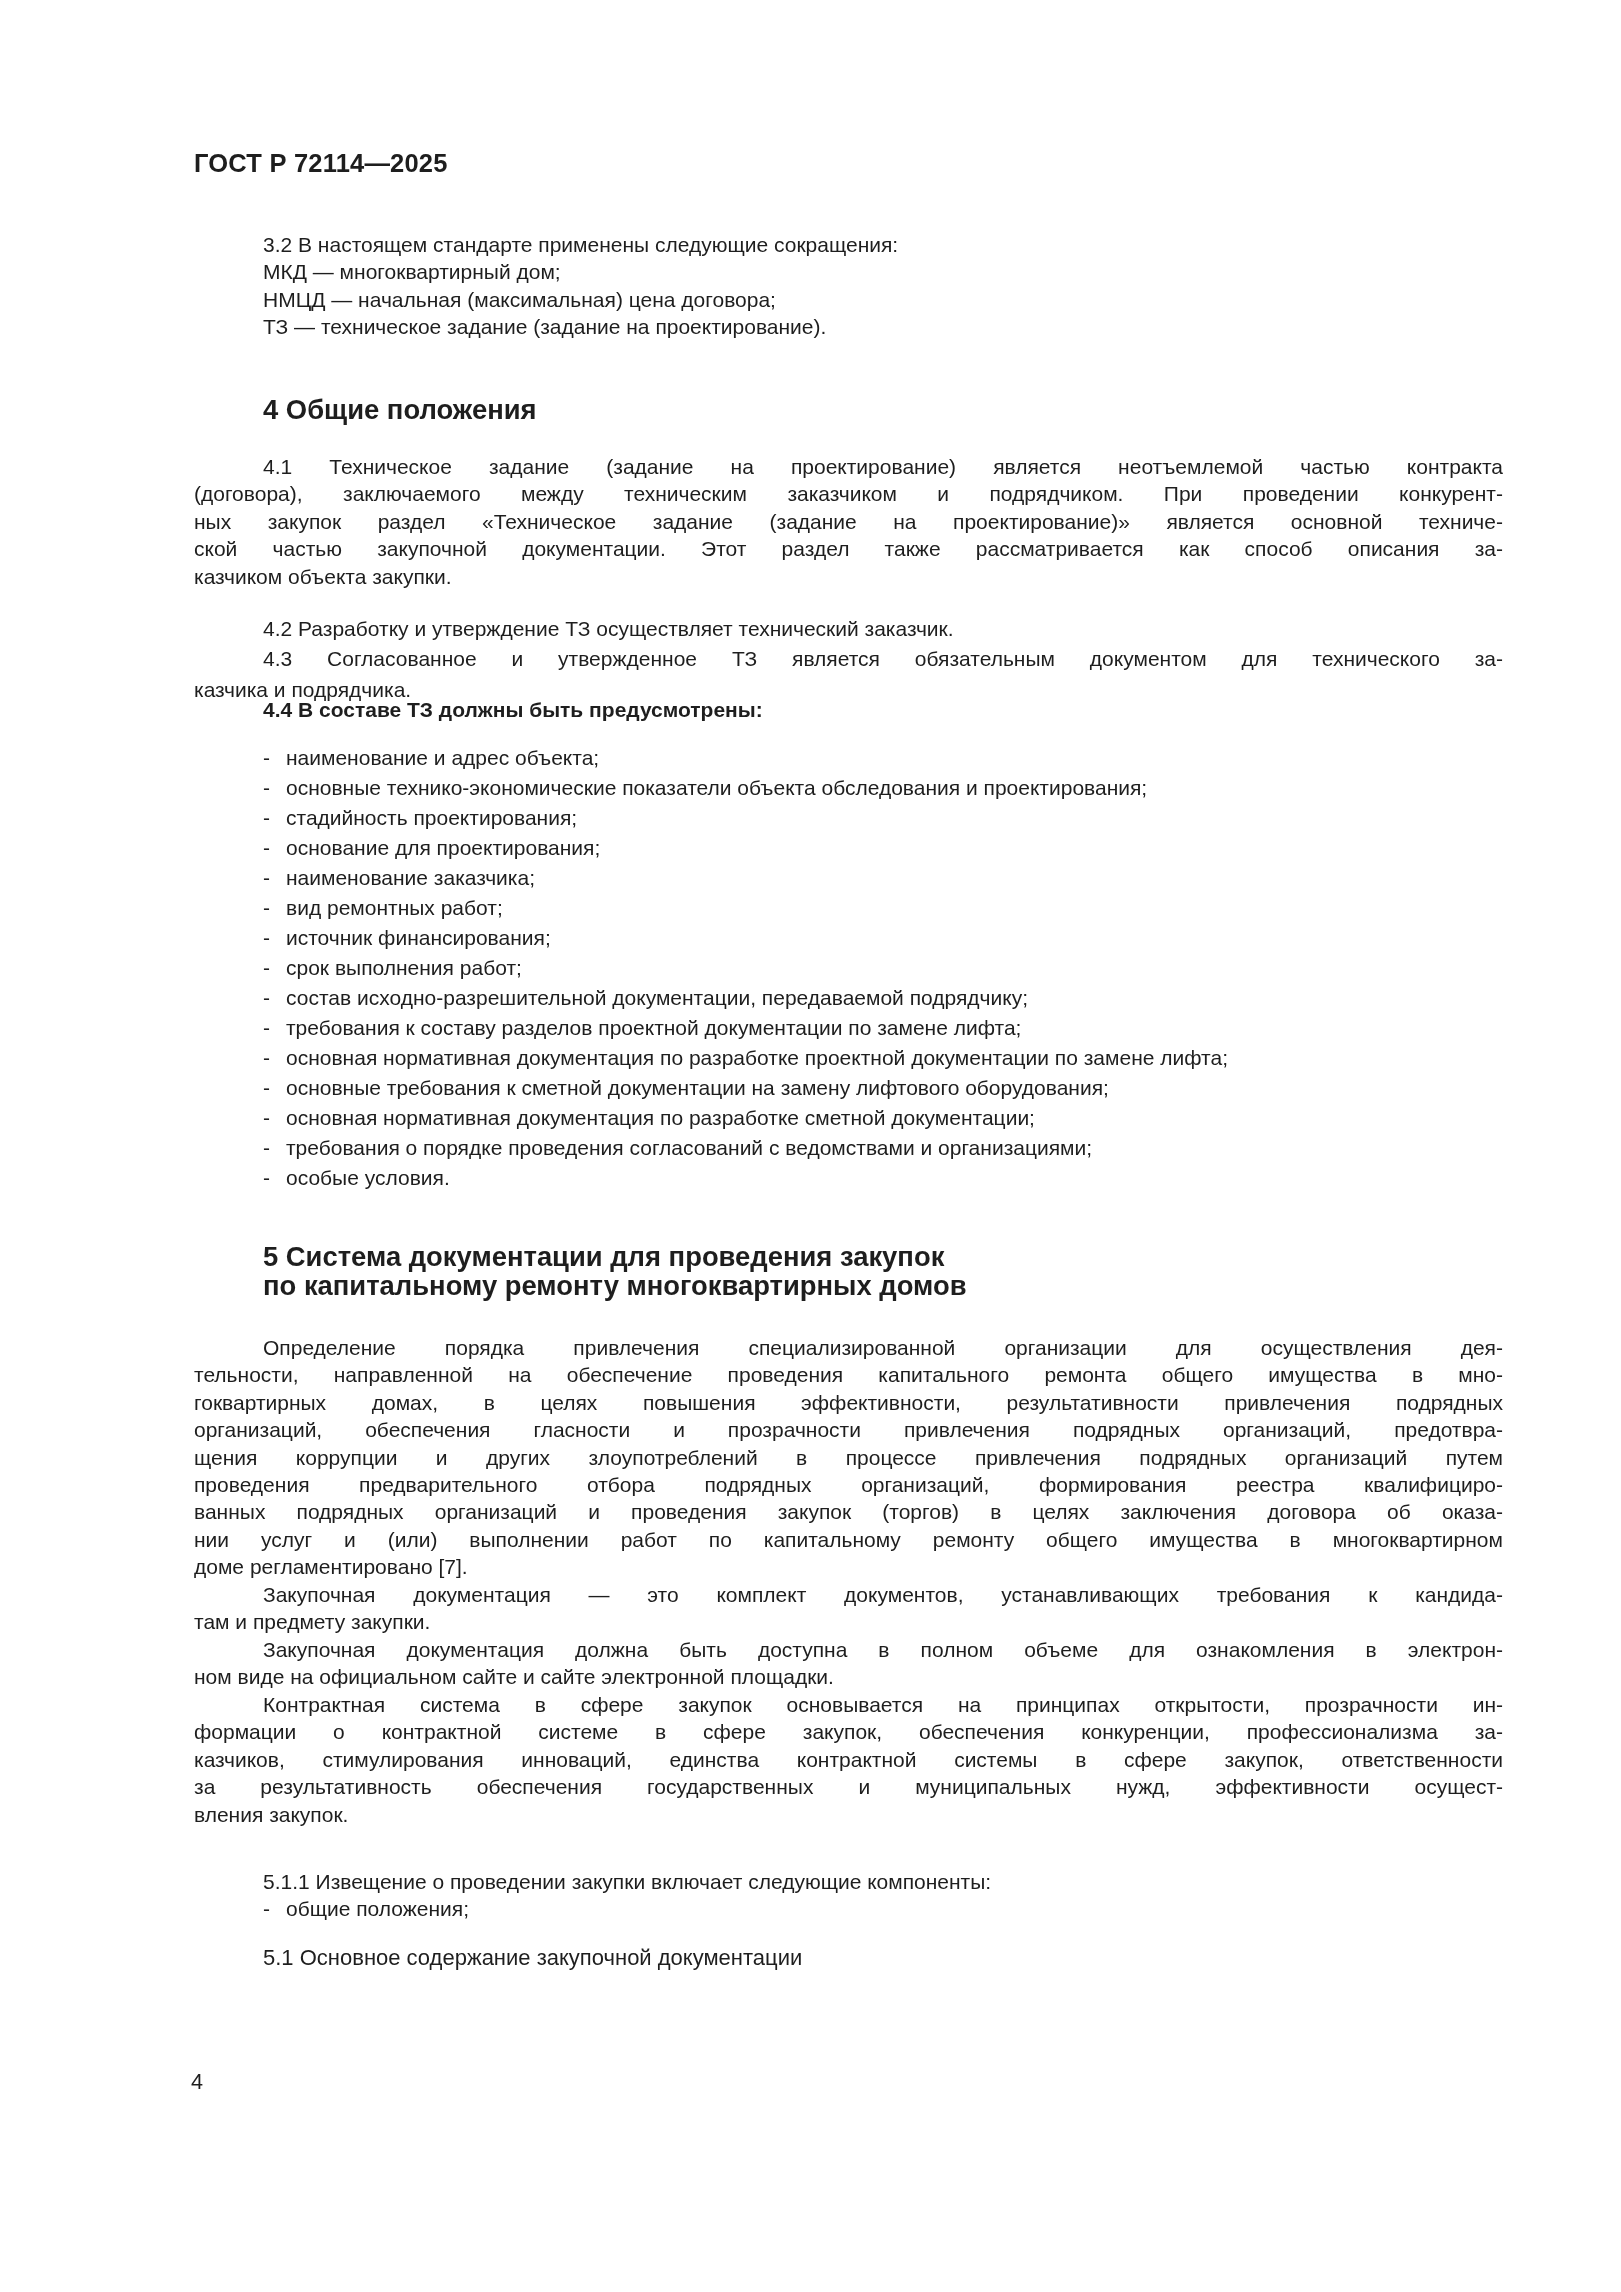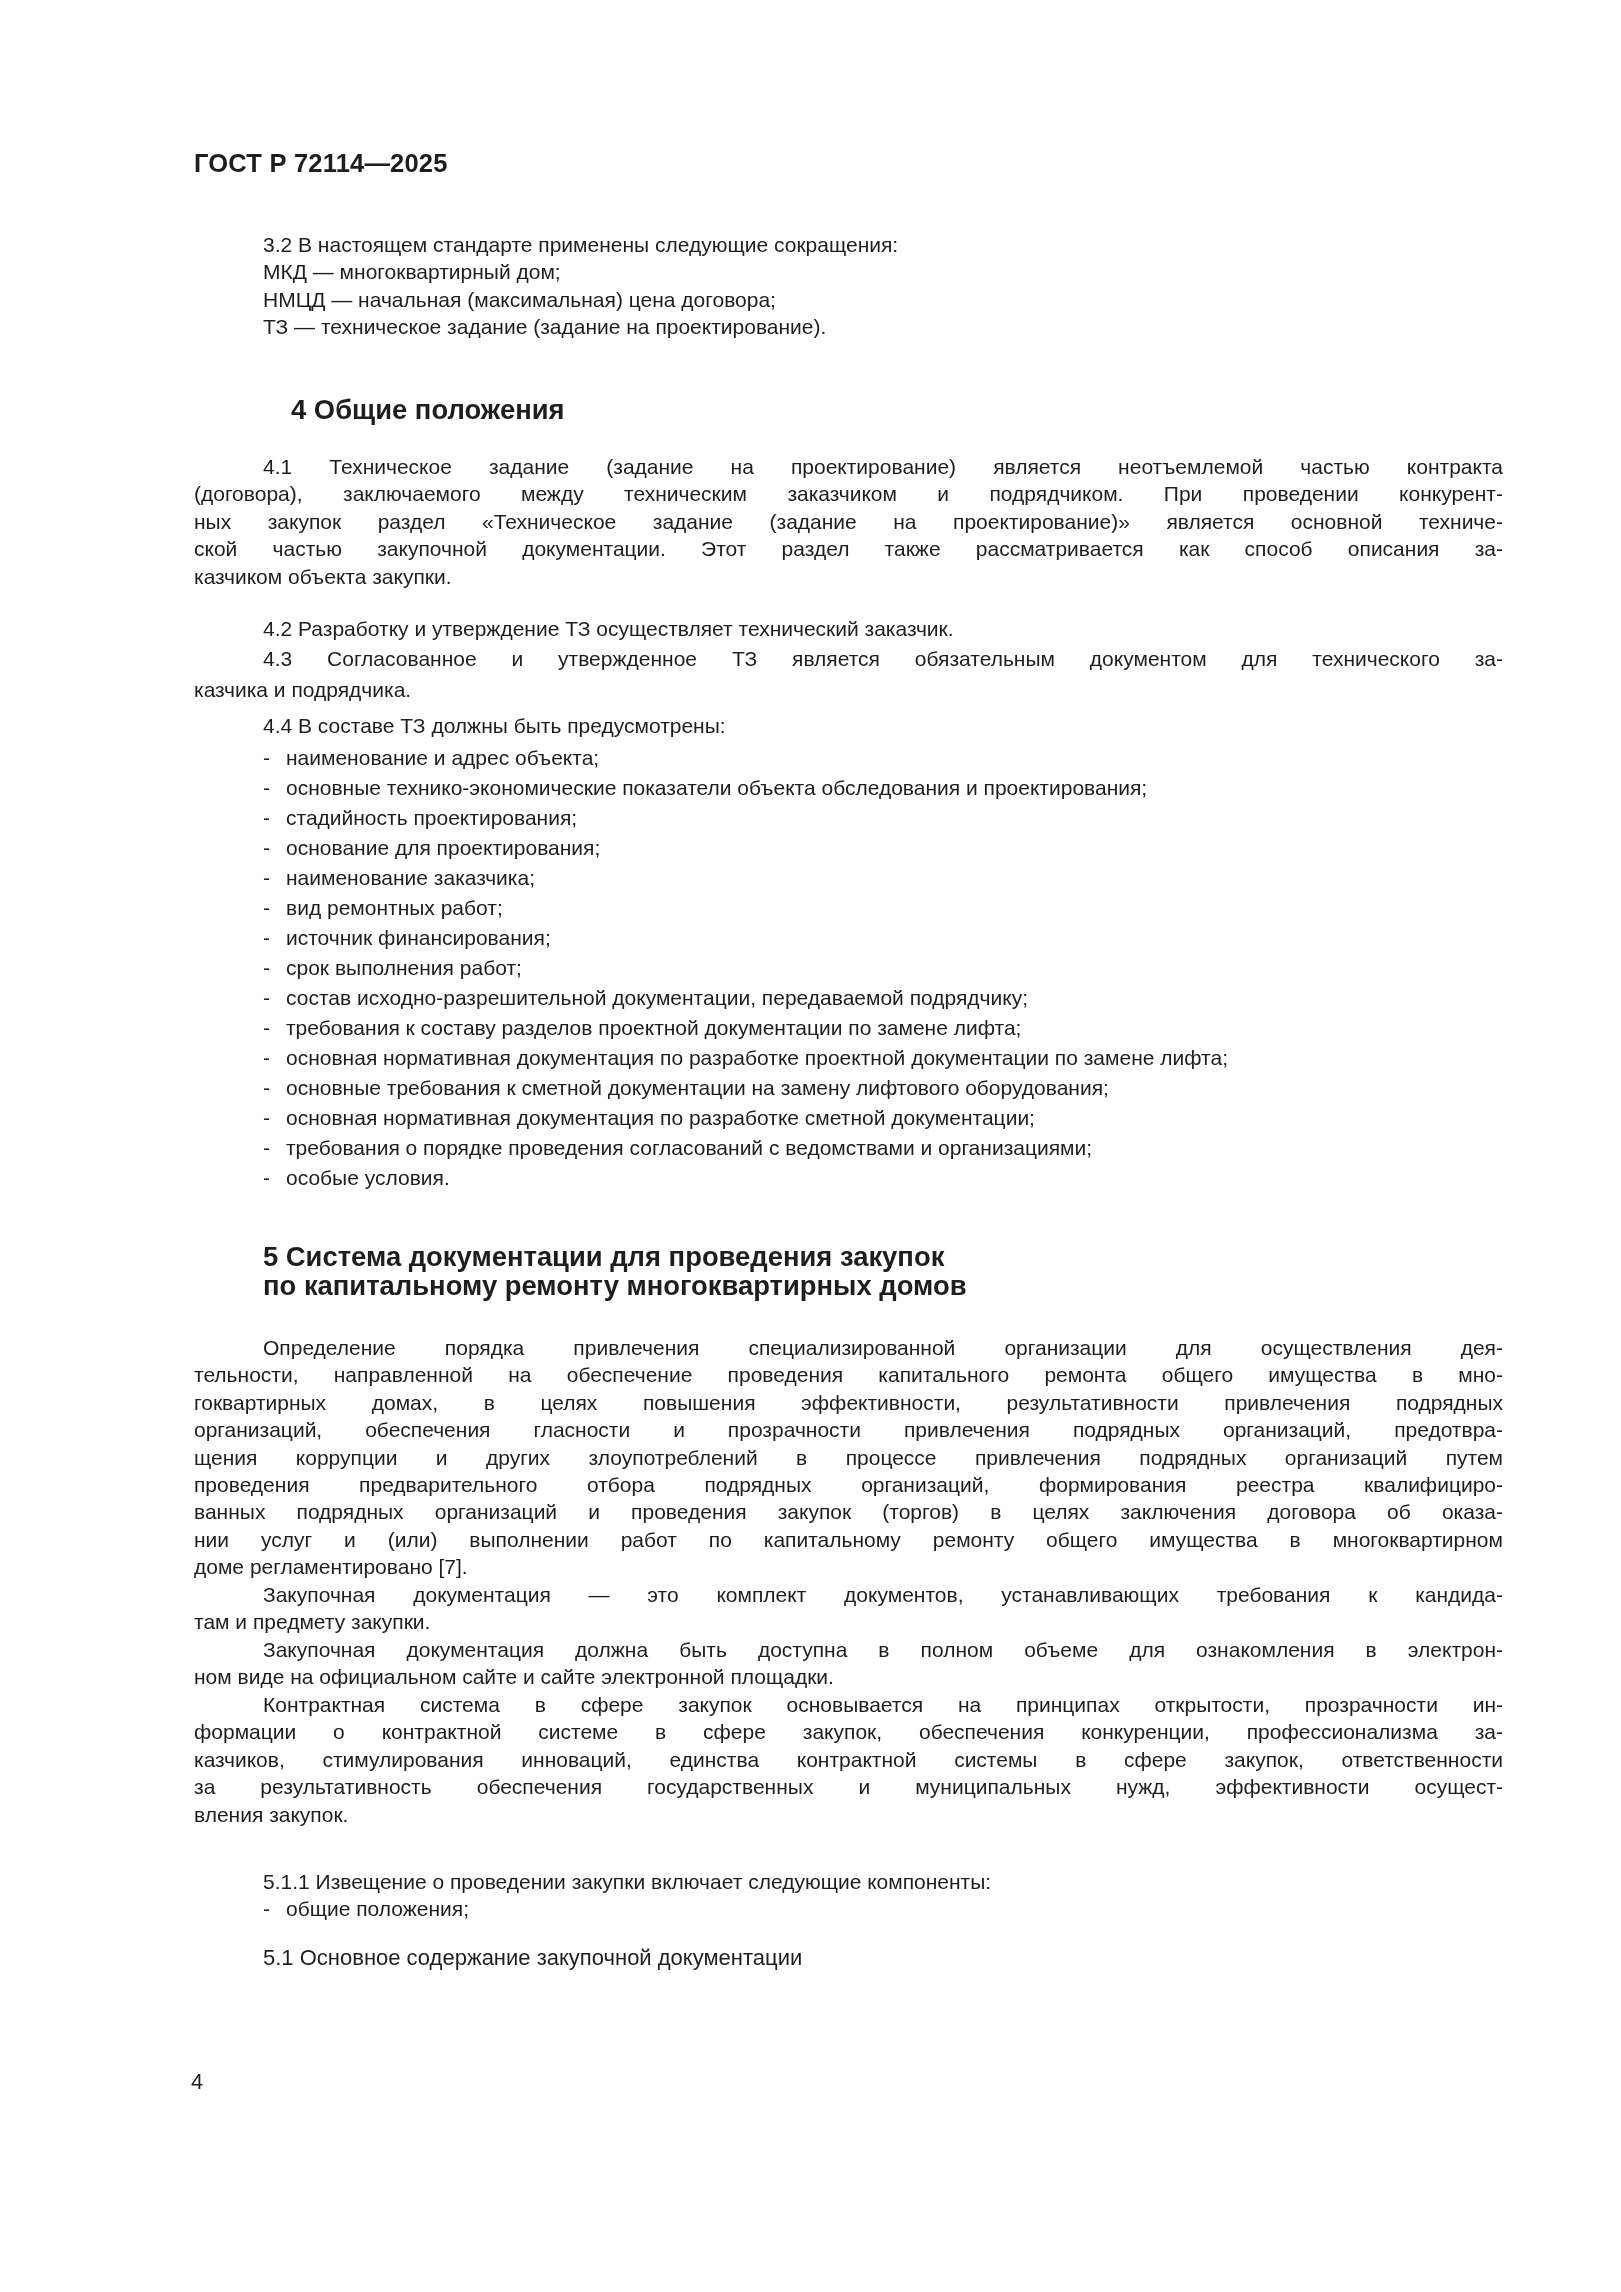--- a/index.html
+++ b/index.html
@@ -24,40 +24,40 @@
 
   <div class="doc-code">ГОСТ Р 72114—2025</div>
 
   <div class="block" style="top:231px;">
     <div class="line ind">3.2  В настоящем стандарте применены следующие сокращения:</div>
     <div class="line ind">МКД — многоквартирный дом;</div>
     <div class="line ind">НМЦД — начальная (максимальная) цена договора;</div>
     <div class="line ind">ТЗ — техническое задание (задание на проектирование).</div>
   </div>
 
-  <div class="h1" style="top:395px;margin-left:28px;">4  Общие положения</div>
+  <div class="h1" style="top:395px;">4  Общие положения</div>
 
   <div class="block" style="top:453px;">
     <div class="line ind just">4.1  Техническое задание (задание на проектирование) является неотъемлемой частью контракта</div>
     <div class="line just">(договора), заключаемого между техническим заказчиком и подрядчиком. При проведении конкурент-</div>
     <div class="line just">ных закупок раздел «Техническое задание (задание на проектирование)» является основной техниче-</div>
     <div class="line just">ской частью закупочной документации. Этот раздел также рассматривается как способ описания за-</div>
     <div class="line">казчиком объекта закупки.</div>
   </div>
 
   <div class="block" style="top:615px;">
     <div class="line ind">4.2  Разработку и утверждение ТЗ осуществляет технический заказчик.</div>
   </div>
 
   <div class="block" style="top:645px;">
     <div class="line ind just">4.3  Согласованное и утвержденное ТЗ является обязательным документом для технического за-</div>
     <div class="line" style="margin-top:3.9px;">казчика и подрядчика.</div>
   </div>
 
-  <div class="block" style="top:712px;">
+  <div class="block" style="top:696px;font-weight:bold;">
     <div class="line ind">4.4  В составе ТЗ должны быть предусмотрены:</div>
   </div>
 
   <div class="block" style="top:743px; font-size:21px;">
     <div class="line li" style="height:30px;line-height:30px;"><span class="dash">-</span><span>наименование и адрес объекта;</span></div>
     <div class="line li" style="height:30px;line-height:30px;"><span class="dash">-</span><span>основные технико-экономические показатели объекта обследования и проектирования;</span></div>
     <div class="line li" style="height:30px;line-height:30px;"><span class="dash">-</span><span>стадийность проектирования;</span></div>
     <div class="line li" style="height:30px;line-height:30px;"><span class="dash">-</span><span>основание для проектирования;</span></div>
     <div class="line li" style="height:30px;line-height:30px;"><span class="dash">-</span><span>наименование заказчика;</span></div>
     <div class="line li" style="height:30px;line-height:30px;"><span class="dash">-</span><span>вид ремонтных работ;</span></div>

